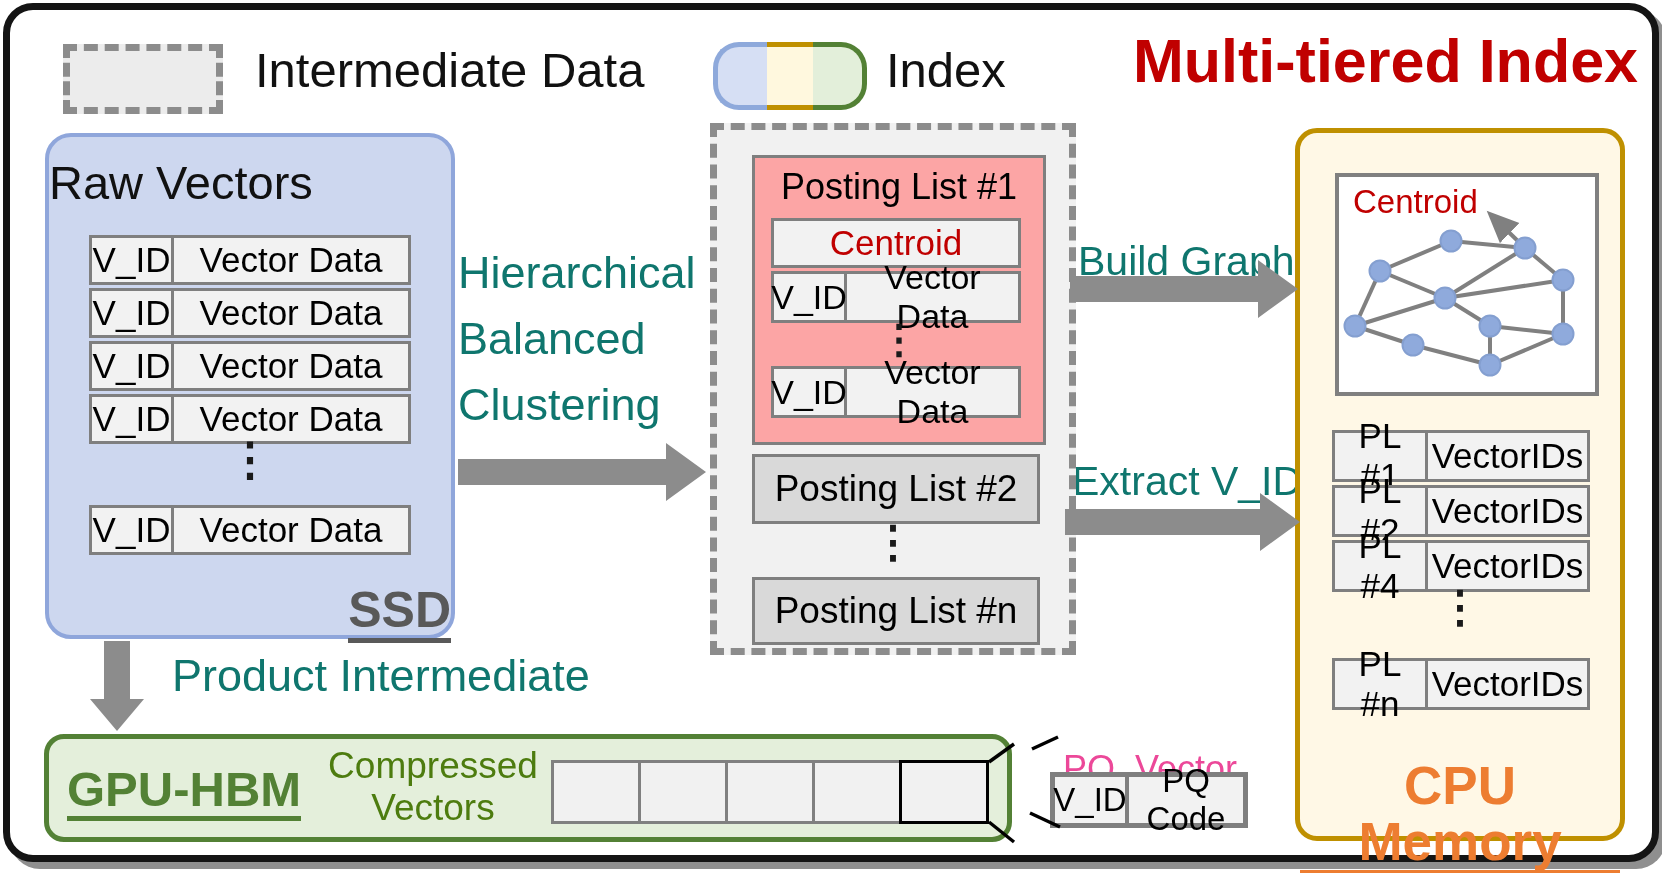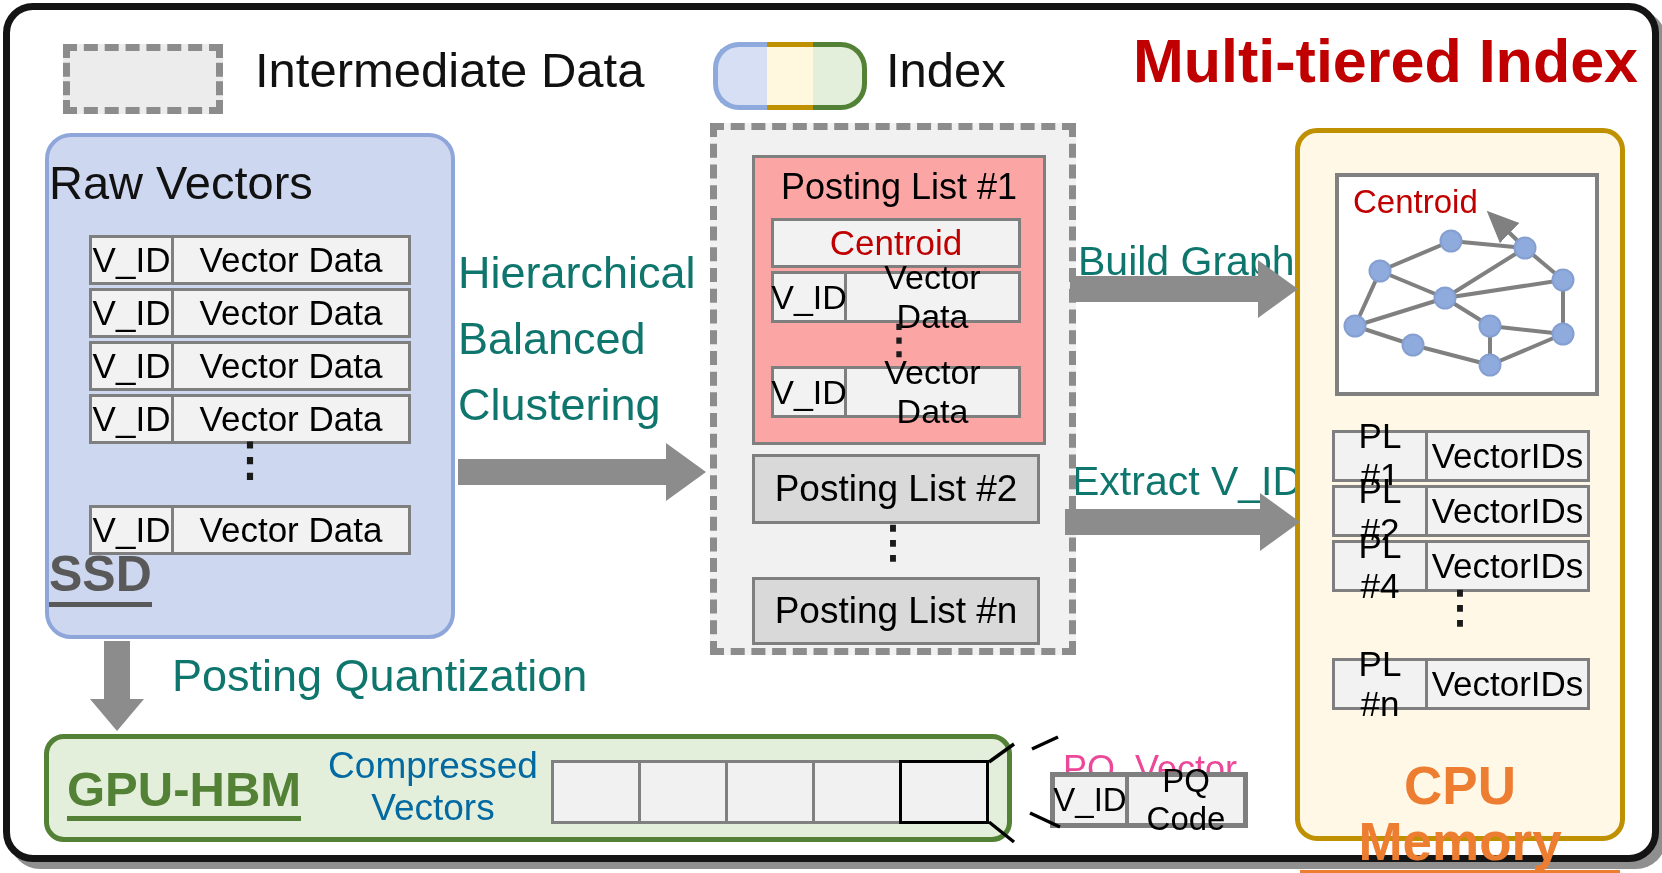--- a/index.html
+++ b/index.html
@@ -24,21 +24,21 @@
   .trow .c1{border-right:3px solid #7F7F7F;text-align:center;height:100%;display:flex;align-items:center;justify-content:center;}
   .trow .c2{flex:1;text-align:center;}
   .dots{font-weight:700;color:#1a1a1a;line-height:0.55;text-align:center;}
   .underlined{border-bottom:5px solid currentColor;padding-bottom:1px;display:inline-block;line-height:1.05;}
   
   #ssd-box{left:45px;top:133px;width:402px;height:498px;background:#CDD7EF;border:4px solid #8FA6DB;border-radius:26px;}
   #raw-title{left:0;top:18px;width:100%;text-align:left;font-size:47px;color:#111;}
   .ssd-row{left:40px;width:322px;height:50px;font-size:35px;}
   .ssd-row .c1{width:79px;}
   #ssd-dots{left:0;top:310px;width:100%;font-size:46px;}
-  #ssd-label-wrap{left:0;top:408px;width:100%;text-align:left;font-size:50px;font-weight:700;color:#595959;}
+  #ssd-label-wrap{left:0;top:444px;width:100%;text-align:right;font-size:50px;font-weight:700;color:#595959;}
   
   .gray-text{color:#0f766e;font-size:45px;white-space:nowrap;}
   #hbc-text{left:458px;top:240px;line-height:66px;}
   #pq-text{left:172px;top:650px;}
   #build-graph-label{left:1078px;top:238px;font-size:41px;}
   #extract-label{left:1072px;top:458px;font-size:41px;}
   
   #mid-box{left:710px;top:123px;width:352px;height:518px;border:7px dashed #8c8c8c;background:#F1F1F1;}
   #pl1{left:35px;top:25px;width:288px;height:284px;background:#fca5a5;border:3px solid #7F7F7F;}
   #pl1-title{left:0;top:8px;width:100%;text-align:center;font-size:36px;}
@@ -58,21 +58,21 @@
   #cpu-box{left:1295px;top:128px;width:320px;height:703px;background:#FFF8E6;border:5px solid #BF9000;border-radius:22px;}
   #graph-box{left:35px;top:40px;width:256px;height:215px;background:#fff;border:4px solid #808080;}
   #centroid-label{left:14px;top:6px;font-size:33px;color:#C00000;}
   .cpu-row{left:32px;width:258px;height:52px;font-size:35px;}
   .cpu-row .c1{width:90px;}
   #cpu-dots{left:0;top:462px;width:100%;font-size:44px;}
   #cpu-label-wrap{left:0;top:625px;width:100%;text-align:center;font-size:53px;font-weight:700;color:#ED7D31;}
   
   #gpu-box{left:44px;top:734px;width:958px;height:98px;background:#E4EFDB;border:5px solid #538135;border-radius:20px;}
   #gpu-label-wrap{left:18px;top:22px;font-size:49px;font-weight:700;color:#538135;}
-  #compressed{left:266px;top:6px;width:236px;text-align:center;font-size:37px;line-height:42px;color:#0369a1;}
+  #compressed{left:266px;top:6px;width:236px;text-align:center;font-size:37px;line-height:42px;color:#4d7c0f;}
   #cells{left:502px;top:21px;display:flex;}
   .cell{width:90px;height:64px;background:#F1F1F1;border:3px solid #808080;box-sizing:border-box;margin-left:-3px;}
   .cell:first-child{margin-left:0;}
   .cell.hl{border:3px solid #000;position:relative;z-index:2;}
   
   #pq-label{left:1063px;top:748px;font-size:36px;color:#ec4899;white-space:nowrap;}
   #pq-table{left:1050px;top:772px;width:198px;height:56px;font-size:33px;border-width:5px;}
   #pq-table .c1{width:70px;border-right-width:4px;}
   
   #overlay{left:0;top:0;width:1662px;height:873px;z-index:5;pointer-events:none;}
@@ -119,21 +119,21 @@
     <div class="abs" id="ssd-label-wrap">
       <span class="underlined">SSD</span>
     </div>
   </div>
 
   <div class="abs gray-text" id="hbc-text">
     <div>Hierarchical</div>
     <div>Balanced</div>
     <div>Clustering</div>
   </div>
-  <div class="abs gray-text" id="pq-text">Posting Quantization</div>
+  <div class="abs gray-text" id="pq-text">Product Intermediate</div>
   <div class="abs gray-text" id="build-graph-label">Build Graph</div>
   <div class="abs gray-text" id="extract-label">Extract V_ID</div>
 
   <div class="abs" id="mid-box">
     <div class="abs" id="pl1">
       <div class="abs" id="pl1-title">Posting List #1</div>
       <div class="abs" id="pl1-centroid">Centroid</div>
       <div class="abs trow pl1-row" id="pl1-row0">
         <div class="c1">V_ID</div>
         <div class="c2">Vector Data</div>

